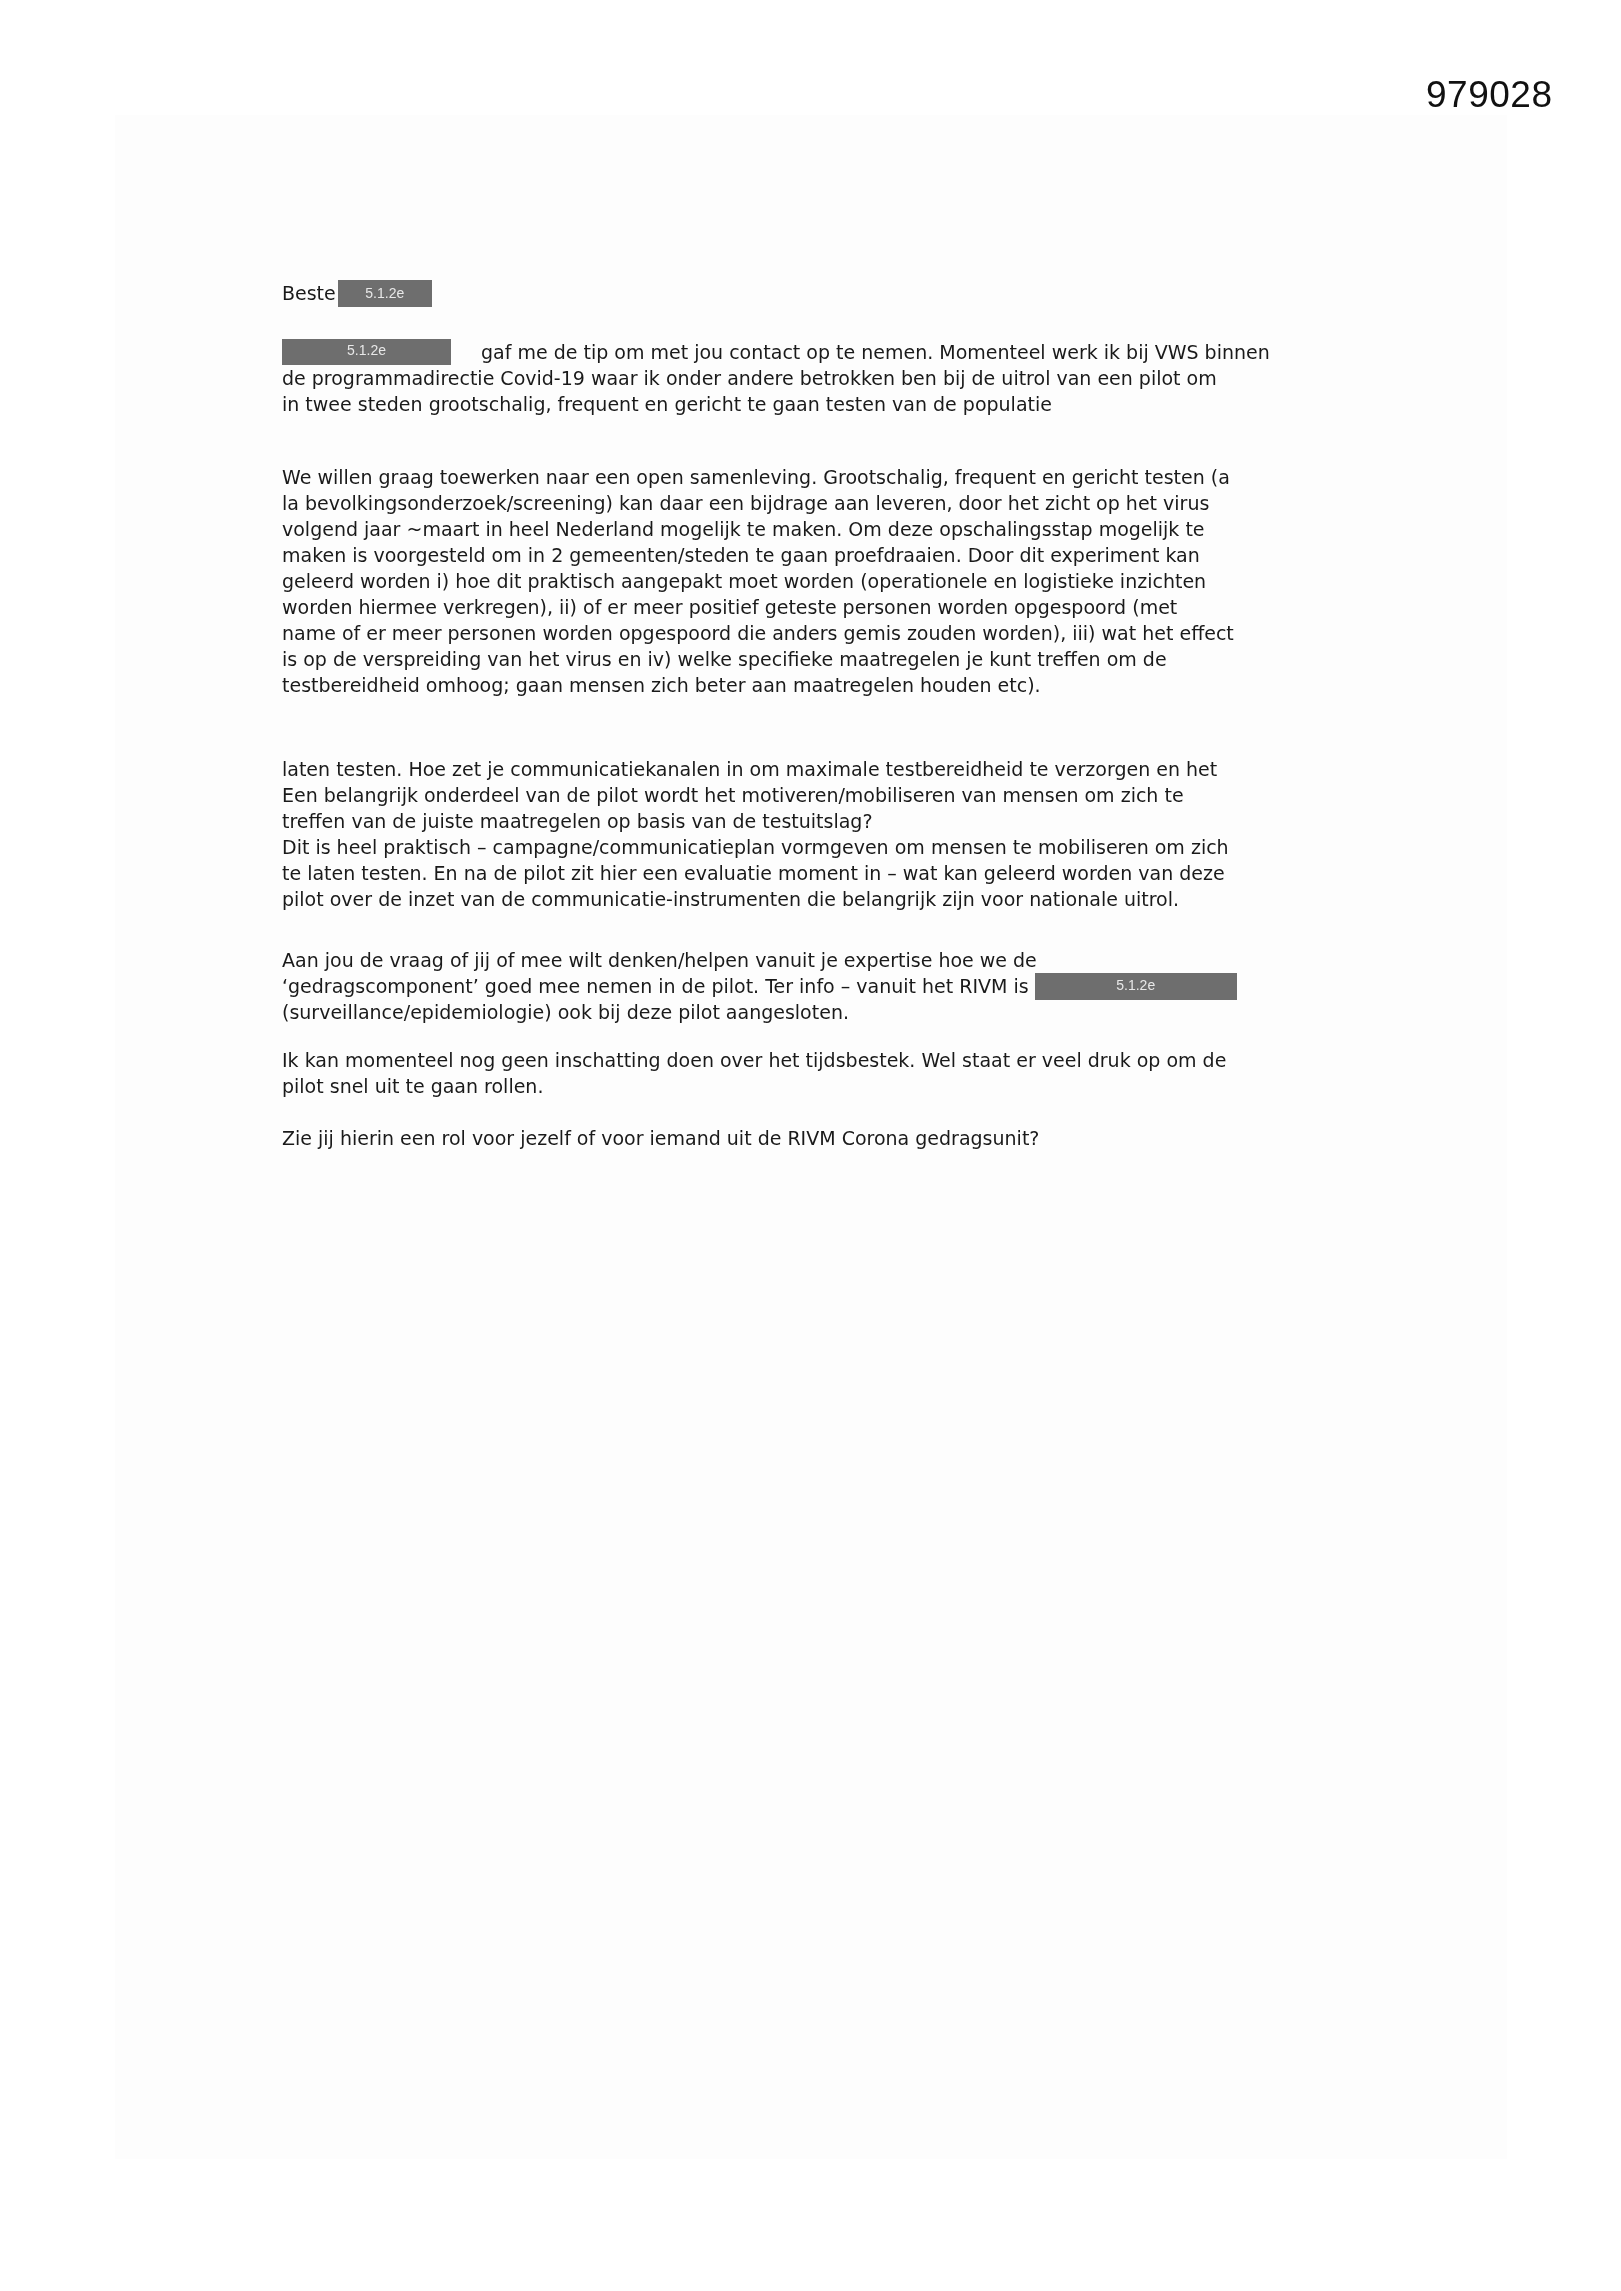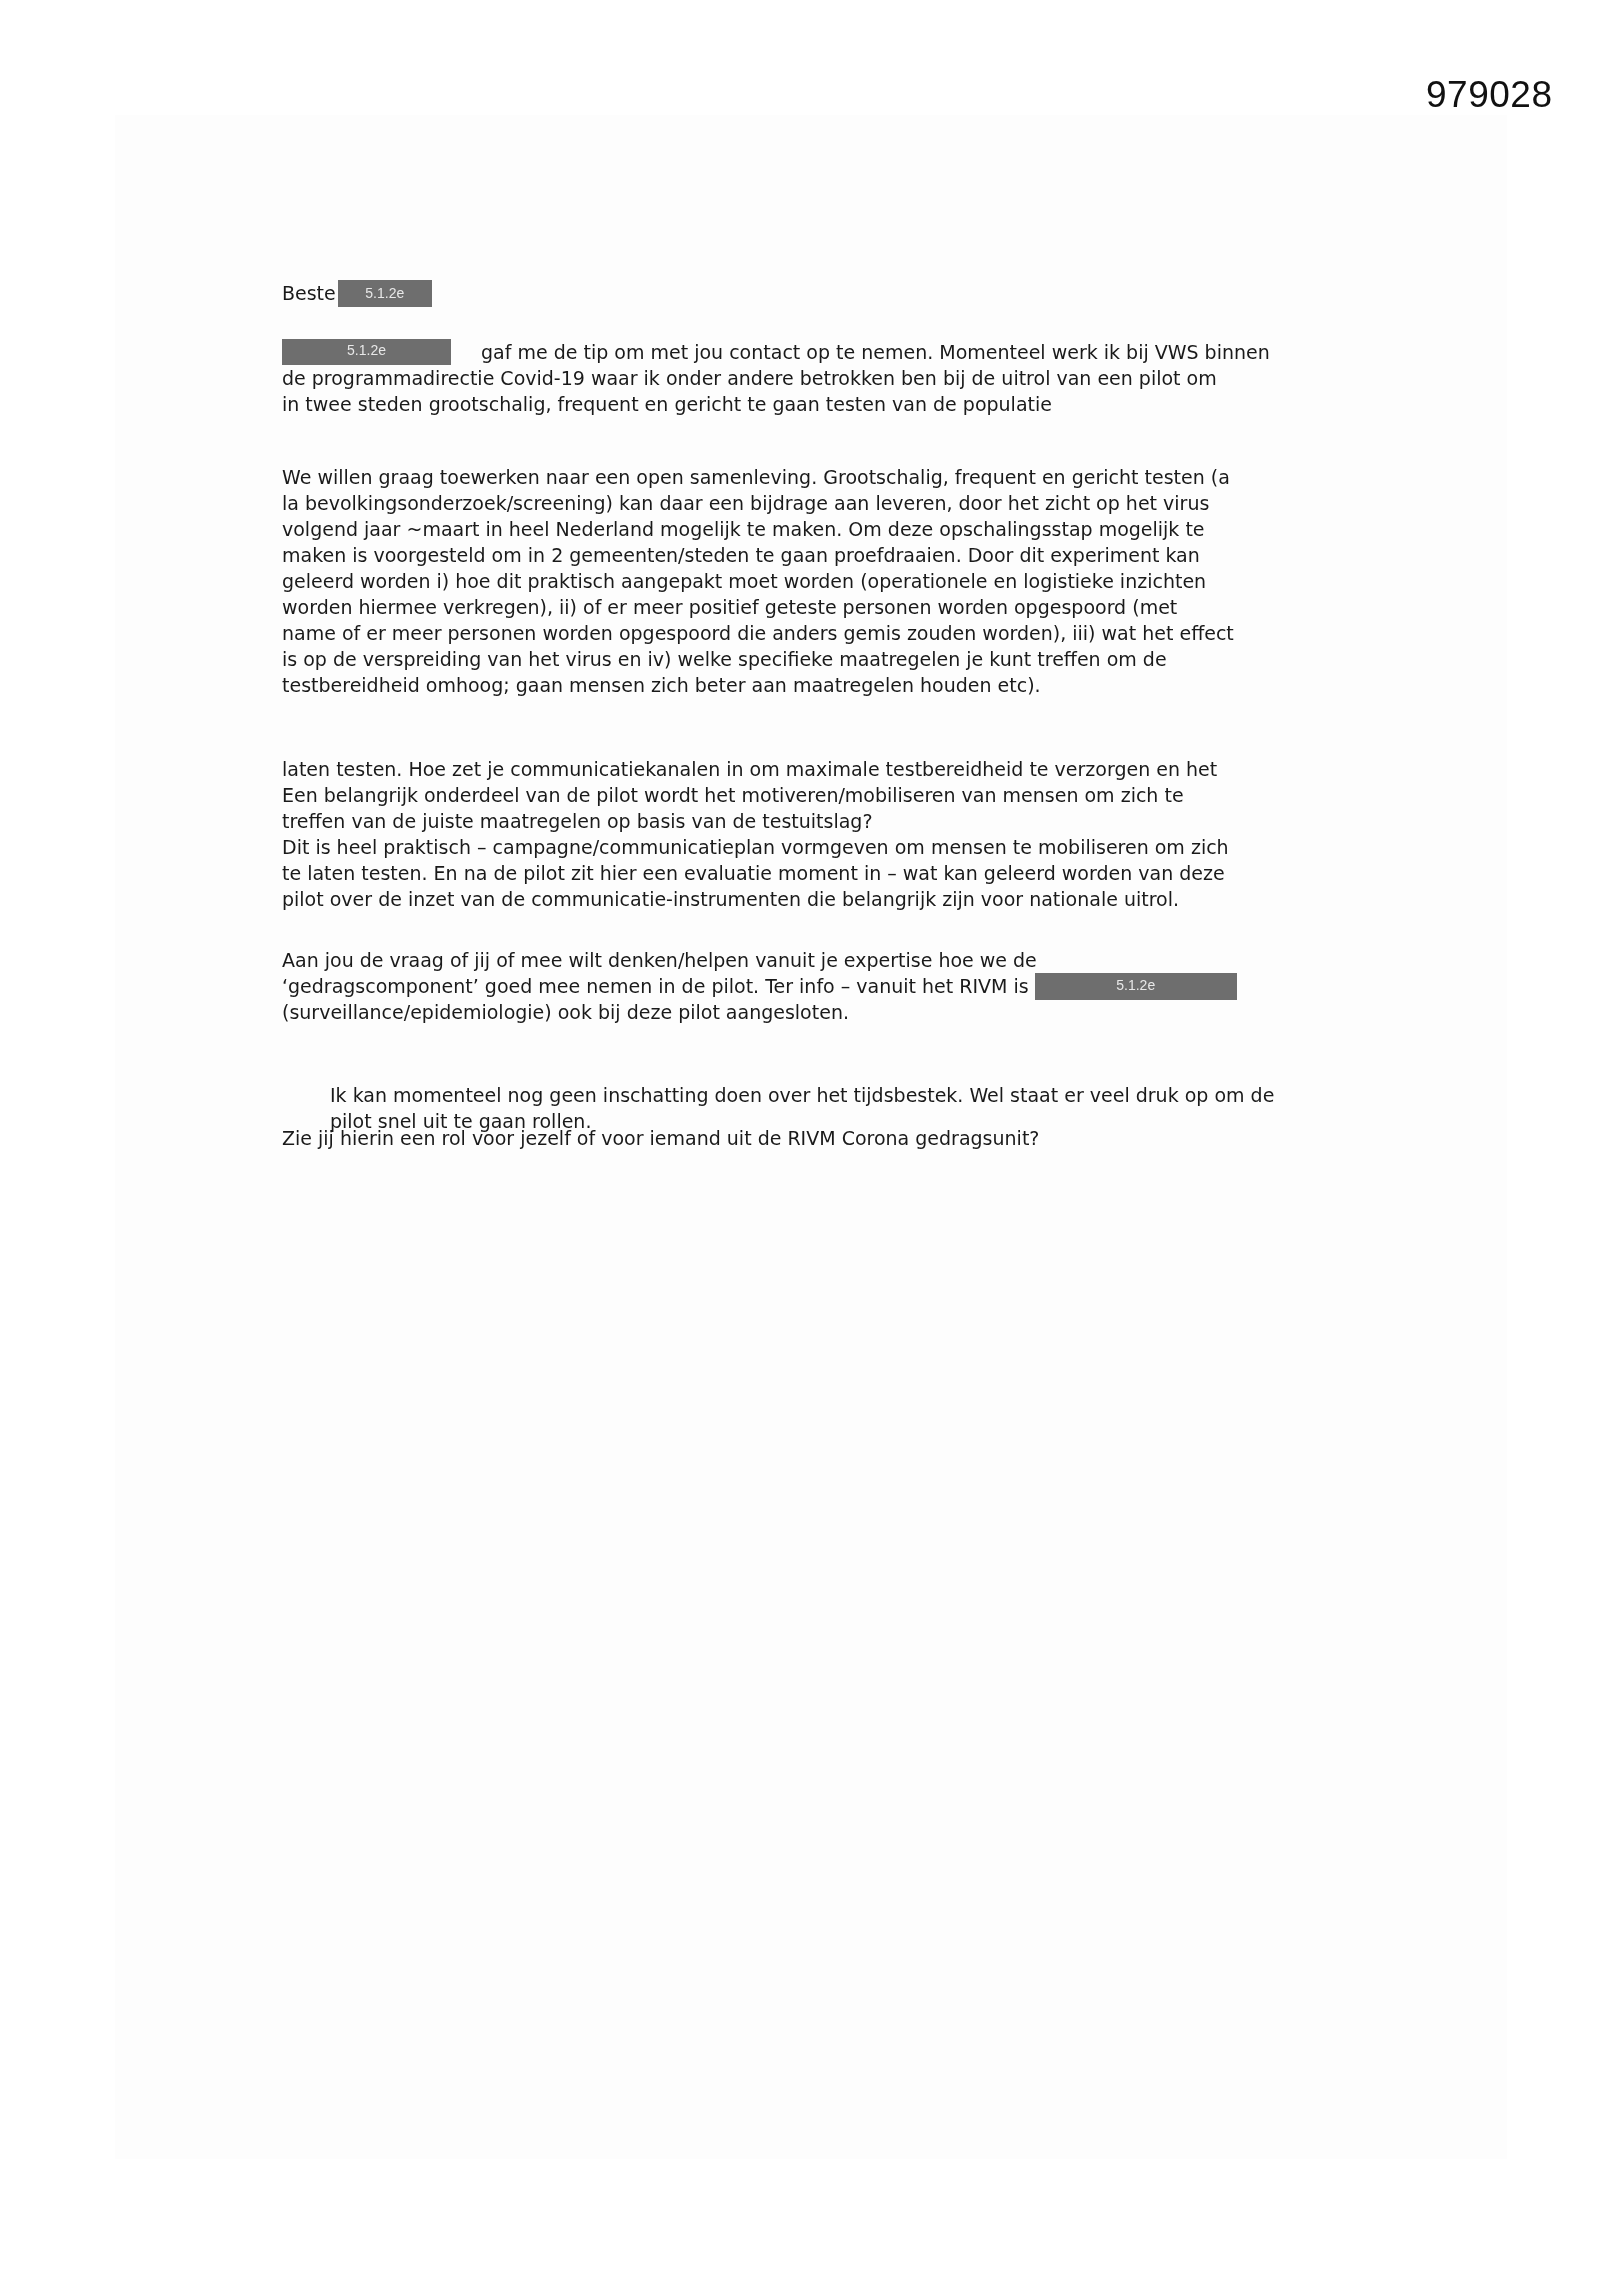--- a/index.html
+++ b/index.html
@@ -65,21 +65,21 @@
   <span class="line">te laten testen. En na de pilot zit hier een evaluatie moment in – wat kan geleerd worden van deze</span>
   <span class="line">pilot over de inzet van de communicatie-instrumenten die belangrijk zijn voor nationale uitrol.</span>
 </div>
 
 <div class="para" style="top:947px;">
   <span class="line">Aan jou de vraag of jij of mee wilt denken/helpen vanuit je expertise hoe we de</span>
   <span class="line"><span>‘gedragscomponent’ goed mee nemen in de pilot. Ter info – vanuit het RIVM is </span><span class="redact" style="width:202px;height:27.4px;line-height:25.5px;">5.1.2e</span></span>
   <span class="line">(surveillance/epidemiologie) ook bij deze pilot aangesloten.</span>
 </div>
 
-<div class="para" style="top:1082px;margin-left:48px;">
+<div class="para" style="top:1047px;">
   <span class="line">Ik kan momenteel nog geen inschatting doen over het tijdsbestek. Wel staat er veel druk op om de</span>
   <span class="line">pilot snel uit te gaan rollen.</span>
 </div>
 
 <div class="para" style="top:1125px;">
   <span class="line">Zie jij hierin een rol voor jezelf of voor iemand uit de RIVM Corona gedragsunit?</span>
 </div>
 
 
 </body></html>

